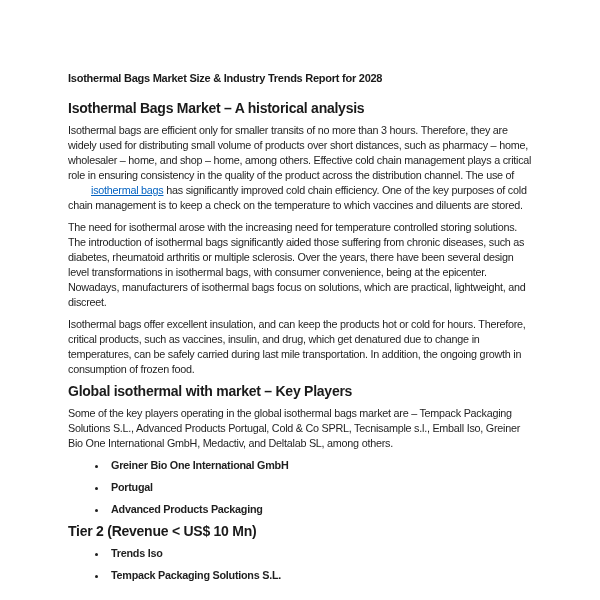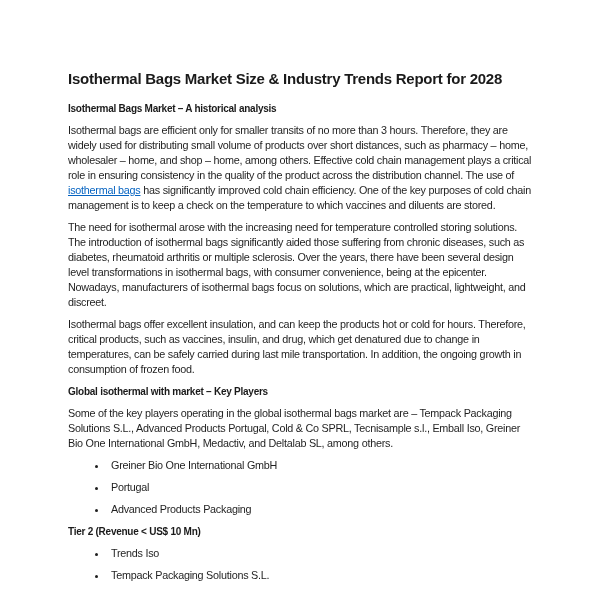--- a/index.html
+++ b/index.html
@@ -14,42 +14,44 @@
   .content {
     padding: 71px 66px 0 68px;
     font-family: "Liberation Sans", sans-serif;
     font-size: 10.8px;
     line-height: 15px;
     letter-spacing: -0.25px;
     color: #1f1f1f;
     text-align: left;
   }
   .doc-title {
-    font-size: 15px;
+    font-size: 11px;
     font-weight: 700;
     margin: 0 0 15px 0;
     color: #1a1a1a;
   }
   .heading {
-    font-size: 10px;
+    font-size: 14px;
     font-weight: 700;
     margin: 0 0 7px 0;
     color: #1a1a1a;
   }
   p.para {
     margin: 0 0 7px 0;
   }
   a.doc-link {
     color: var(--link-color, #0563C1);
     cursor: pointer;
+    margin-left: 23px;
   }
   ul.bullets {
     margin: 0;
     padding: 0 0 0 40px;
     list-style: disc;
+    font-weight: bold;
   }
   ul.bullets li {
     margin: 0 0 7px 0;
     padding-left: 3px;
   }
 </style>
 </head>
 <body>
 
 <div class="page">

